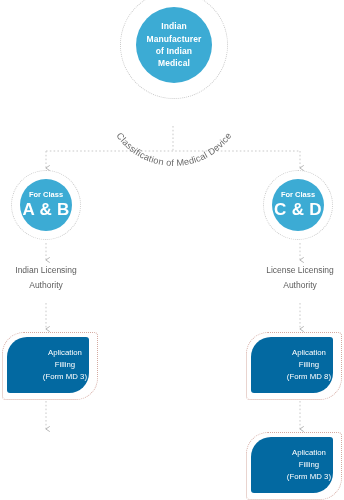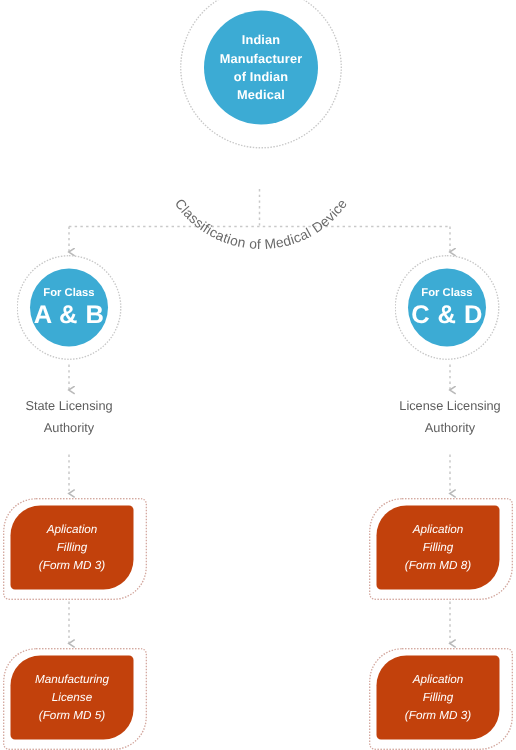--- a/index.html
+++ b/index.html
@@ -51,25 +51,25 @@
   
   .boxwrap{position:absolute;width:96px;height:68px;}
   .boxdots{
     position:absolute;left:0;top:0;right:0;bottom:0;
     border:1px dotted #d4a9a0;
     border-radius:22px 4px 22px 4px;
     box-sizing:border-box;
   }
   .boxfill{
     position:absolute;left:5px;top:5px;width:82px;height:56px;
-    background:#c2410c;color:#fff;
+    background:#0369a1;color:#fff;
     border-radius:20px 3px 20px 3px;
-    display:flex;align-items:center;justify-content:center;
+    display:flex;align-items:center;justify-content:flex-end;
     text-align:center;font-size:7.8px;line-height:1.55;
-    box-sizing:border-box;padding:2px;font-style:italic;
+    box-sizing:border-box;padding:2px;
   }
   .bw-l1{left:2px;top:332px;}
   .bw-r1{left:246px;top:332px;}
   .bw-l2{left:2px;top:432px;}
   .bw-r2{left:246px;top:432px;}
 </style>
 </head>
 <body>
 
 <div id="stage">
@@ -129,21 +129,21 @@
 
   <div class="ring ring-cls ring-right"></div>
   <div class="disc disc-cls disc-right">
     <div>
       <span class="cls-small">For Class</span>
       <span class="cls-big">C &amp; D</span>
     </div>
   </div>
 
   <div class="plabel plabel-left">
-    <span>State Licensing</span><br>
+    <span>Indian Licensing</span><br>
     <span>Authority</span>
   </div>
   <div class="plabel plabel-right">
     <span>License Licensing</span><br>
     <span>Authority</span>
   </div>
 
   <div class="boxwrap bw-l1">
     <div class="boxdots"></div>
     <div class="boxfill">
@@ -159,30 +159,20 @@
     <div class="boxdots"></div>
     <div class="boxfill">
       <div>
         <span>Aplication</span><br>
         <span>Filling</span><br>
         <span>(Form MD 8)</span>
       </div>
     </div>
   </div>
 
-  <div class="boxwrap bw-l2">
-    <div class="boxdots"></div>
-    <div class="boxfill">
-      <div>
-        <span>Manufacturing</span><br>
-        <span>License</span><br>
-        <span>(Form MD 5)</span>
-      </div>
-    </div>
-  </div>
 
   <div class="boxwrap bw-r2">
     <div class="boxdots"></div>
     <div class="boxfill">
       <div>
         <span>Aplication</span><br>
         <span>Filling</span><br>
         <span>(Form MD 3)</span>
       </div>
     </div>

